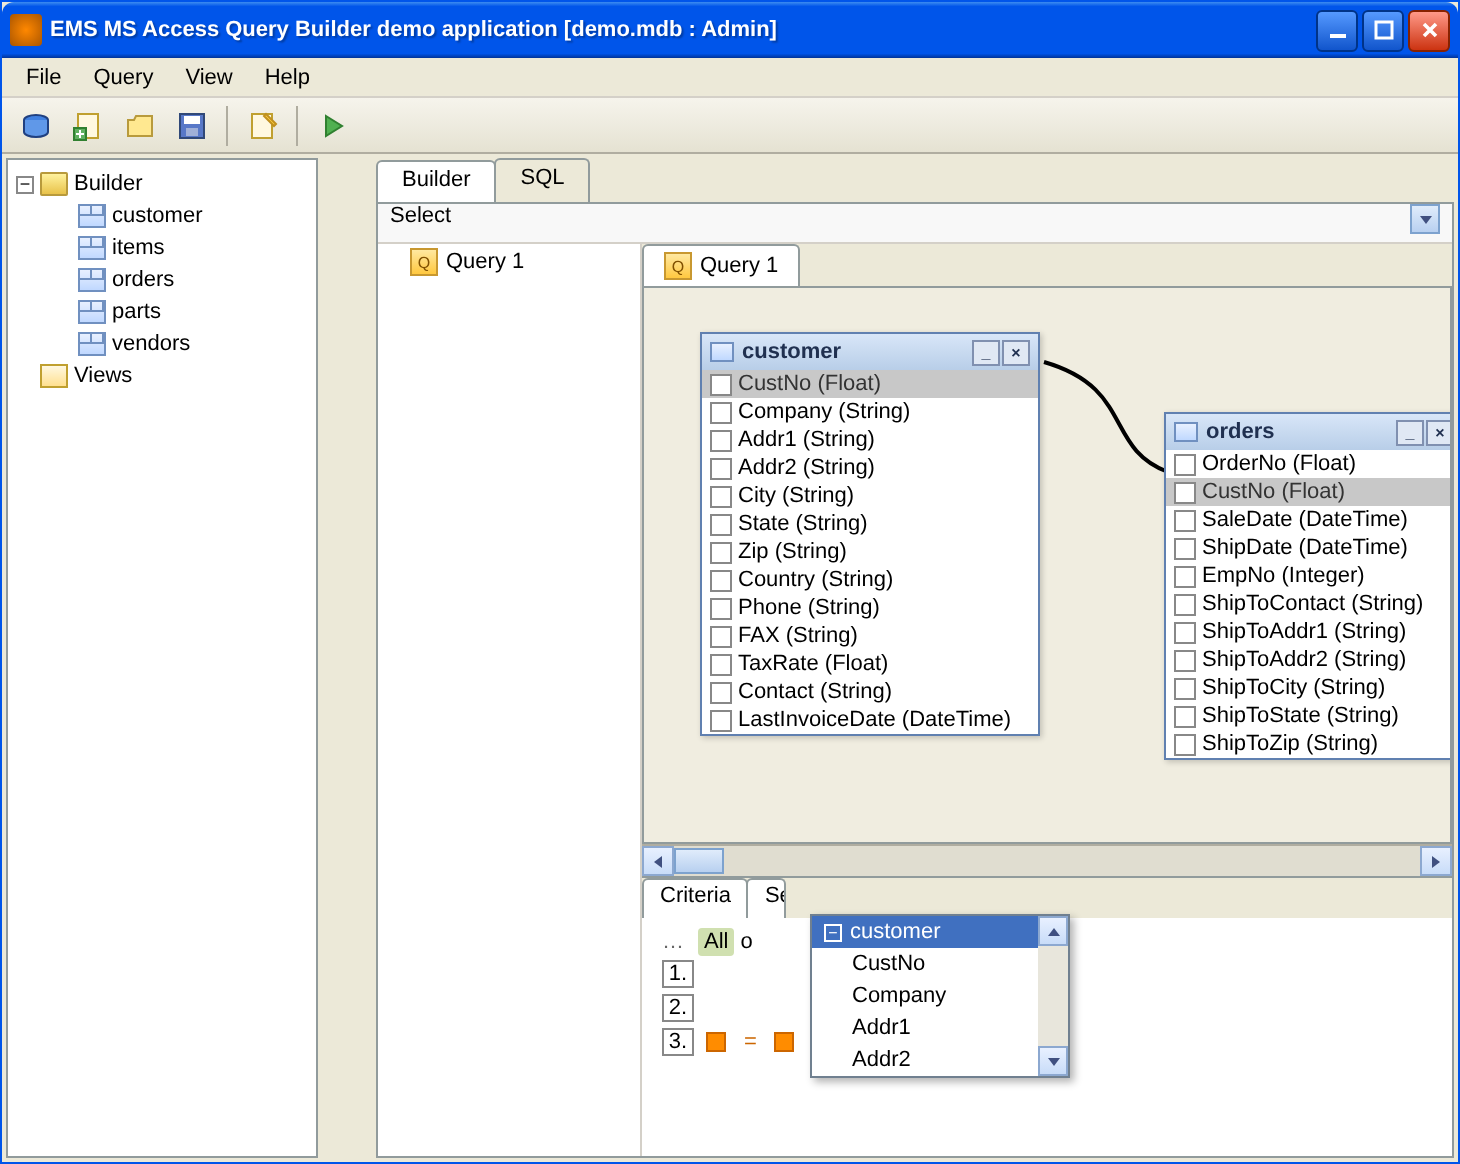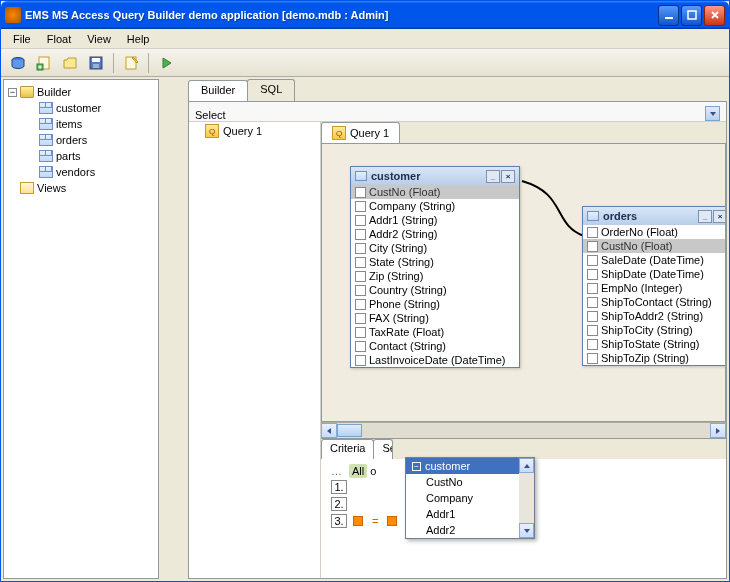--- a/index.html
+++ b/index.html
@@ -26,21 +26,21 @@
   .tree-icon { width: 16px; height: 14px; display: flex; align-items: center; justify-content: center; }
   .folder-icon { width: 14px; height: 12px; background: linear-gradient(to bottom, #FFF29D, #E8C24A); border: 1px solid #B89A3C; border-radius: 1px; }
   .table-icon { width: 14px; height: 12px; background: linear-gradient(to bottom, #E8F0FF, #C0D8FF); border: 1px solid #7090C0; display: grid; grid-template: 1fr 1fr / 1fr 1fr; }
   .table-icon::before, .table-icon::after { content: ""; border-right: 1px solid #7090C0; border-bottom: 1px solid #7090C0; }
   .view-icon { width: 14px; height: 12px; background: linear-gradient(to bottom, #FFF8E0, #FFE090); border: 1px solid #C0A030; }
   .main { flex: 1; display: flex; flex-direction: column; padding-left: 4px; margin-left: 25px; }
   .tabs { display: flex; height: 22px; }
   .tab { padding: 3px 12px; background: #ECE9D8; border: 1px solid #919B9C; border-bottom: none; border-radius: 3px 3px 0 0; margin-right: -1px; cursor: pointer; position: relative; }
   .tab.active { background: white; z-index: 2; top: 1px; height: 21px; }
   .builder-body { flex: 1; background: white; border: 1px solid #919B9C; display: flex; flex-direction: column; }
-  .select-row { height: 20px; border-bottom: 1px solid #D4D0C8; display: flex; align-items: flex-end; padding: 0 6px; background: #F8F8F8; }
+  .select-row { height: 20px; border-bottom: 1px solid #D4D0C8; display: flex; align-items: flex-start; padding: 0 6px; background: #F8F8F8; }
   .select-row .dd { margin-left: auto; width: 15px; height: 15px; background: linear-gradient(to bottom, #E0ECFB, #B8D0F0); border: 1px solid #7DA2CE; display: flex; align-items: center; justify-content: center; cursor: pointer; }
   .panes { flex: 1; display: flex; }
   .query-tree { width: 132px; border-right: 1px solid #D4D0C8; background: white; }
   .qt-node { display: flex; align-items: center; gap: 4px; padding: 2px 6px; cursor: pointer; }
   .qt-icon { width: 14px; height: 14px; background: linear-gradient(to bottom,#FFE8A0,#FFC840); border: 1px solid #C89830; display:flex;align-items:center;justify-content:center;font-size:8px;color:#805000; }
   .canvas-area { flex: 1; display: flex; flex-direction: column; }
   .canvas-tabs { display: flex; height: 21px; background: #ECE9D8; }
   .canvas-tab { padding: 3px 10px; border: 1px solid #919B9C; border-bottom: none; background: white; border-radius: 3px 3px 0 0; display: flex; align-items: center; gap: 4px; cursor: pointer; }
   .canvas { flex: 1; background: #F0EDE0; border: 1px solid #919B9C; position: relative; overflow: hidden; }
   .dbwin { position: absolute; background: white; border: 1px solid #6080B0; box-shadow: 1px 1px 3px rgba(0,0,0,0.2); }
@@ -102,21 +102,21 @@
       <div class="win-btn close">
           <svg viewBox="0 0 10 10">
             <path d="M2 2L8 8M8 2L2 8" stroke="white" stroke-width="1.8"></path>
           </svg>
         </div>
     </div>
   </div>
 
   <div class="menubar">
     <div class="menu-item"><span>File</span></div>
-    <div class="menu-item"><span>Float</span></div>
+    <div class="menu-item"><span>Query</span></div>
     <div class="menu-item"><span>View</span></div>
     <div class="menu-item"><span>Help</span></div>
   </div>
 
   <div class="toolbar">
     <div class="tbtn">
         <svg width="16" height="16">
           <ellipse cx="8" cy="5" rx="6" ry="2.5" fill="#4080E0" stroke="#204080"></ellipse>
           <path d="M2 5v6a6 2.5 0 0 0 12 0V5" fill="#6098E8" stroke="#204080"></path>
         </svg>
@@ -329,20 +329,24 @@
                       <div class="cb"></div>
                       <span>ShipDate (DateTime)</span>
                     </div>
                   <div class="fld">
                       <div class="cb"></div>
                       <span>EmpNo (Integer)</span>
                     </div>
                   <div class="fld">
                       <div class="cb"></div>
                       <span>ShipToContact (String)</span>
+                    </div>
+                  <div class="fld">
+                      <div class="cb"></div>
+                      <span>ShipToAddr1 (String)</span>
                     </div>
                   <div class="fld">
                       <div class="cb"></div>
                       <span>ShipToAddr2 (String)</span>
                     </div>
                   <div class="fld">
                       <div class="cb"></div>
                       <span>ShipToCity (String)</span>
                     </div>
                   <div class="fld">

